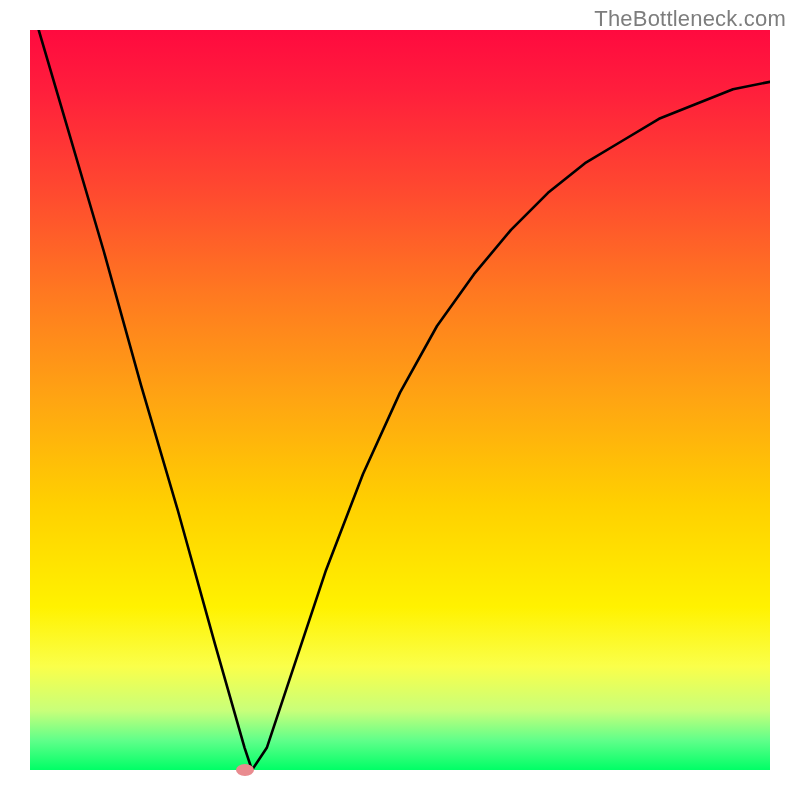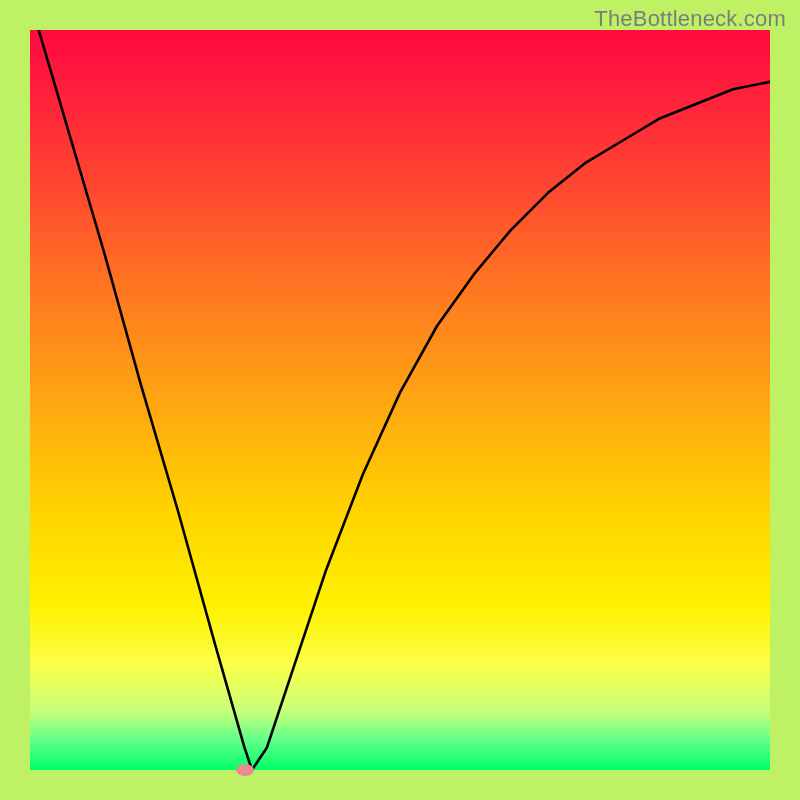--- a/index.html
+++ b/index.html
@@ -8,21 +8,21 @@
     height: 800px;
     background: #000;
     position: relative;
     font-family: Arial, sans-serif;
     overflow: hidden;
   }
   .frame {
     position: absolute;
     top: 0; left: 0;
     width: 800px; height: 800px;
-    background: #bef264;
+    background: #ffffff;
   }
   .plot-area {
     position: absolute;
     top: 30px;
     left: 30px;
     width: 740px;
     height: 740px;
     background: linear-gradient(to bottom,
       #ff0a3f 0%,
       #ff1e3c 8%,

